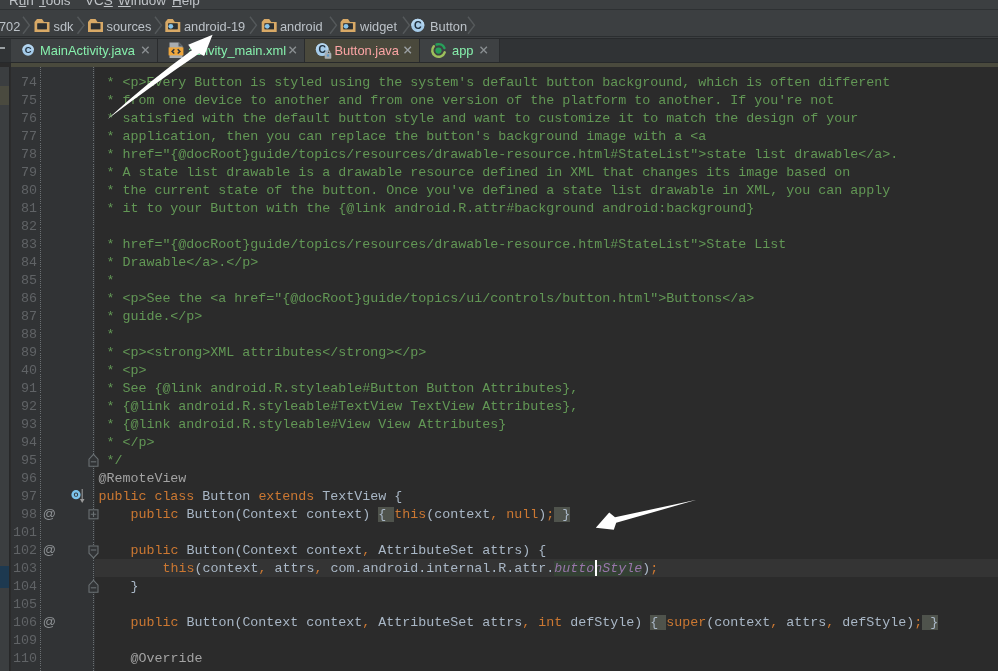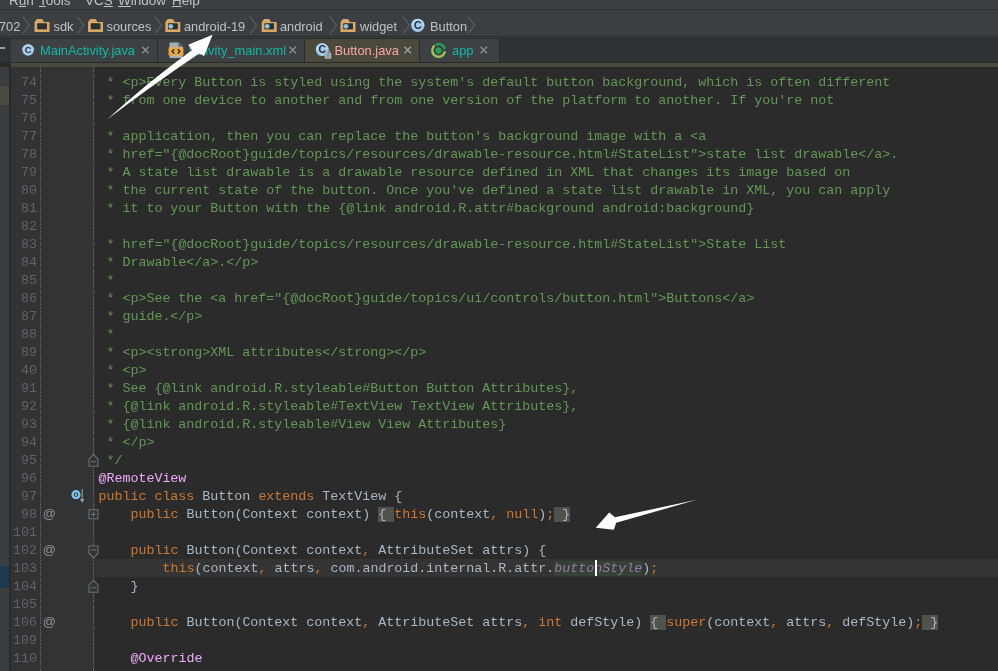--- a/index.html
+++ b/index.html
@@ -6,42 +6,42 @@
 #menubar{left:0;top:0;width:998px;height:18px;background:#3c3f41;overflow:hidden}
 #menubar .mi{position:absolute;top:-7px;font-size:13.5px;color:#bfc3c7;white-space:pre}
 #menubar .u{text-decoration:underline}
 #menubar .b{position:absolute;left:0;top:9px;width:998px;height:1.2px;background:#2e3133}
 #crumbs{left:0;top:10px;width:998px;height:27.5px;background:#3c3f41}
 #crumbs .ci{position:absolute;top:2.6px;height:27.5px;line-height:28px;font-size:12.8px;color:#bcc2c8;white-space:pre}
 #crumbs .b{position:absolute;left:0;top:26.3px;width:998px;height:1.2px;background:#2b2e30}
 #tabbar{left:0;top:38.7px;width:998px;height:24.3px;background:#303335}
 .tab{position:absolute;top:0;height:23px;background:#3e4143}
 .tab.sel{background:#4a493c}
-.tab .tt{position:absolute;top:0;height:23px;line-height:24px;font-size:12.9px;color:#14b8a6;white-space:pre}
+.tab .tt{position:absolute;top:0;height:23px;line-height:24px;font-size:12.9px;color:#86efac;white-space:pre}
 .tab.sel .tt{color:#fca5a5}
 .tsep{position:absolute;top:0;width:1.2px;height:23px;background:#2a2c2e}
 #tabtop{left:0;top:37.5px;width:998px;height:1.2px;background:#282a2c}
 #tabbot{left:0;top:61.7px;width:998px;height:1.6px;background:#27292b}
 #oliv{left:10.5px;top:63.3px;width:987.5px;height:3.4px;background:#4a4a3d}
 #stripe{left:0;top:66.7px;width:9.2px;height:604.3px;background:#3b3e40}
 #stripe .o{position:absolute;left:0;top:19.3px;width:9.2px;height:19px;background:#4a4a3f}
 #stripe .n{position:absolute;left:0;top:499.3px;width:9.2px;height:22px;background:#1d3950}
 #stripedash{left:0;top:46.8px;width:4.6px;height:1.8px;background:#9aa0a3}
 #seam{left:9.2px;top:66.7px;width:1.3px;height:604.3px;background:#272829}
 #gutterbg{left:10.5px;top:66.7px;width:84.5px;height:604.3px;background:#313335}
 #gutter{left:10.5px;top:0;width:84.5px;height:671px}
 .dot{position:absolute;top:66.7px;width:1px;height:604.3px;background:repeating-linear-gradient(180deg,#6b7073 0,#6b7073 1px,transparent 1px,transparent 2.1px)}
 .gn{position:absolute;left:0;width:26.5px;text-align:right;height:18px;line-height:19.6px;font-family:"Liberation Mono",monospace;font-size:13.33px;color:#606366}
 .at{position:absolute;left:32.3px;height:18px;line-height:18.5px;font-size:13px;color:#8e9295}
 #codearea{left:0;top:0;width:998px;height:671px}
 .cl{position:absolute;left:98.4px;height:18px;line-height:19.6px;font-family:"Liberation Mono",monospace;font-size:13.33px;color:#a9b7c6;white-space:pre}
 .cur{left:94.8px;width:903.2px;background:#343434;padding-left:3.6000000000000085px}
 .g{color:#629755}
 .k{color:#cc7832}
-.y{color:#f0abfc}
+.y{color:#a3a3a3}
 .f{background:#4f534c}
 .hl{background:#344134;color:#9876aa;font-style:italic}
 #caret{left:595px;top:560px;width:1.7px;height:16px;background:#fff}
 </style></head><body>
 <div id="root">
 <div class="abs" id="menubar">
  <span class="mi" style="left:9px">R<span class="u">u</span>n</span>
  <span class="mi" style="left:39px"><span class="u">T</span>ools</span>
  <span class="mi" style="left:85px">VC<span class="u">S</span></span>
  <span class="mi" style="left:118px"><span class="u">W</span>indow</span>
@@ -122,20 +122,21 @@
       <div class="gn" style="top:613px">106</div>
       <div class="at" style="top:613px">@</div>
       <div class="gn" style="top:631px">109</div>
       <div class="gn" style="top:649px">110</div>
     </div>
 <div class="dot" style="left:39.5px"></div>
 <div class="dot" style="left:93.2px"></div>
 <div class="abs" id="codearea">
       <div class="cl" style="top:73px"><span class="g"> * &lt;p&gt;Every Button is styled using the system's default button background, which is often different</span></div>
       <div class="cl" style="top:91px"><span class="g"> * from one device to another and from one version of the platform to another. If you're not</span></div>
+      <div class="cl" style="top:109px"><span class="g"> * satisfied with the default button style and want to customize it to match the design of your</span></div>
       <div class="cl" style="top:127px"><span class="g"> * application, then you can replace the button's background image with a &lt;a</span></div>
       <div class="cl" style="top:145px"><span class="g"> * href="{@docRoot}guide/topics/resources/drawable-resource.html#StateList"&gt;state list drawable&lt;/a&gt;.</span></div>
       <div class="cl" style="top:163px"><span class="g"> * A state list drawable is a drawable resource defined in XML that changes its image based on</span></div>
       <div class="cl" style="top:181px"><span class="g"> * the current state of the button. Once you've defined a state list drawable in XML, you can apply</span></div>
       <div class="cl" style="top:199px"><span class="g"> * it to your Button with the {@link android.R.attr#background android:background}</span></div>
       <div class="cl" style="top:235px"><span class="g"> * href="{@docRoot}guide/topics/resources/drawable-resource.html#StateList"&gt;State List</span></div>
       <div class="cl" style="top:253px"><span class="g"> * Drawable&lt;/a&gt;.&lt;/p&gt;</span></div>
       <div class="cl" style="top:271px"><span class="g"> *</span></div>
       <div class="cl" style="top:289px"><span class="g"> * &lt;p&gt;See the &lt;a href="{@docRoot}guide/topics/ui/controls/button.html"&gt;Buttons&lt;/a&gt;</span></div>
       <div class="cl" style="top:307px"><span class="g"> * guide.&lt;/p&gt;</span></div>

